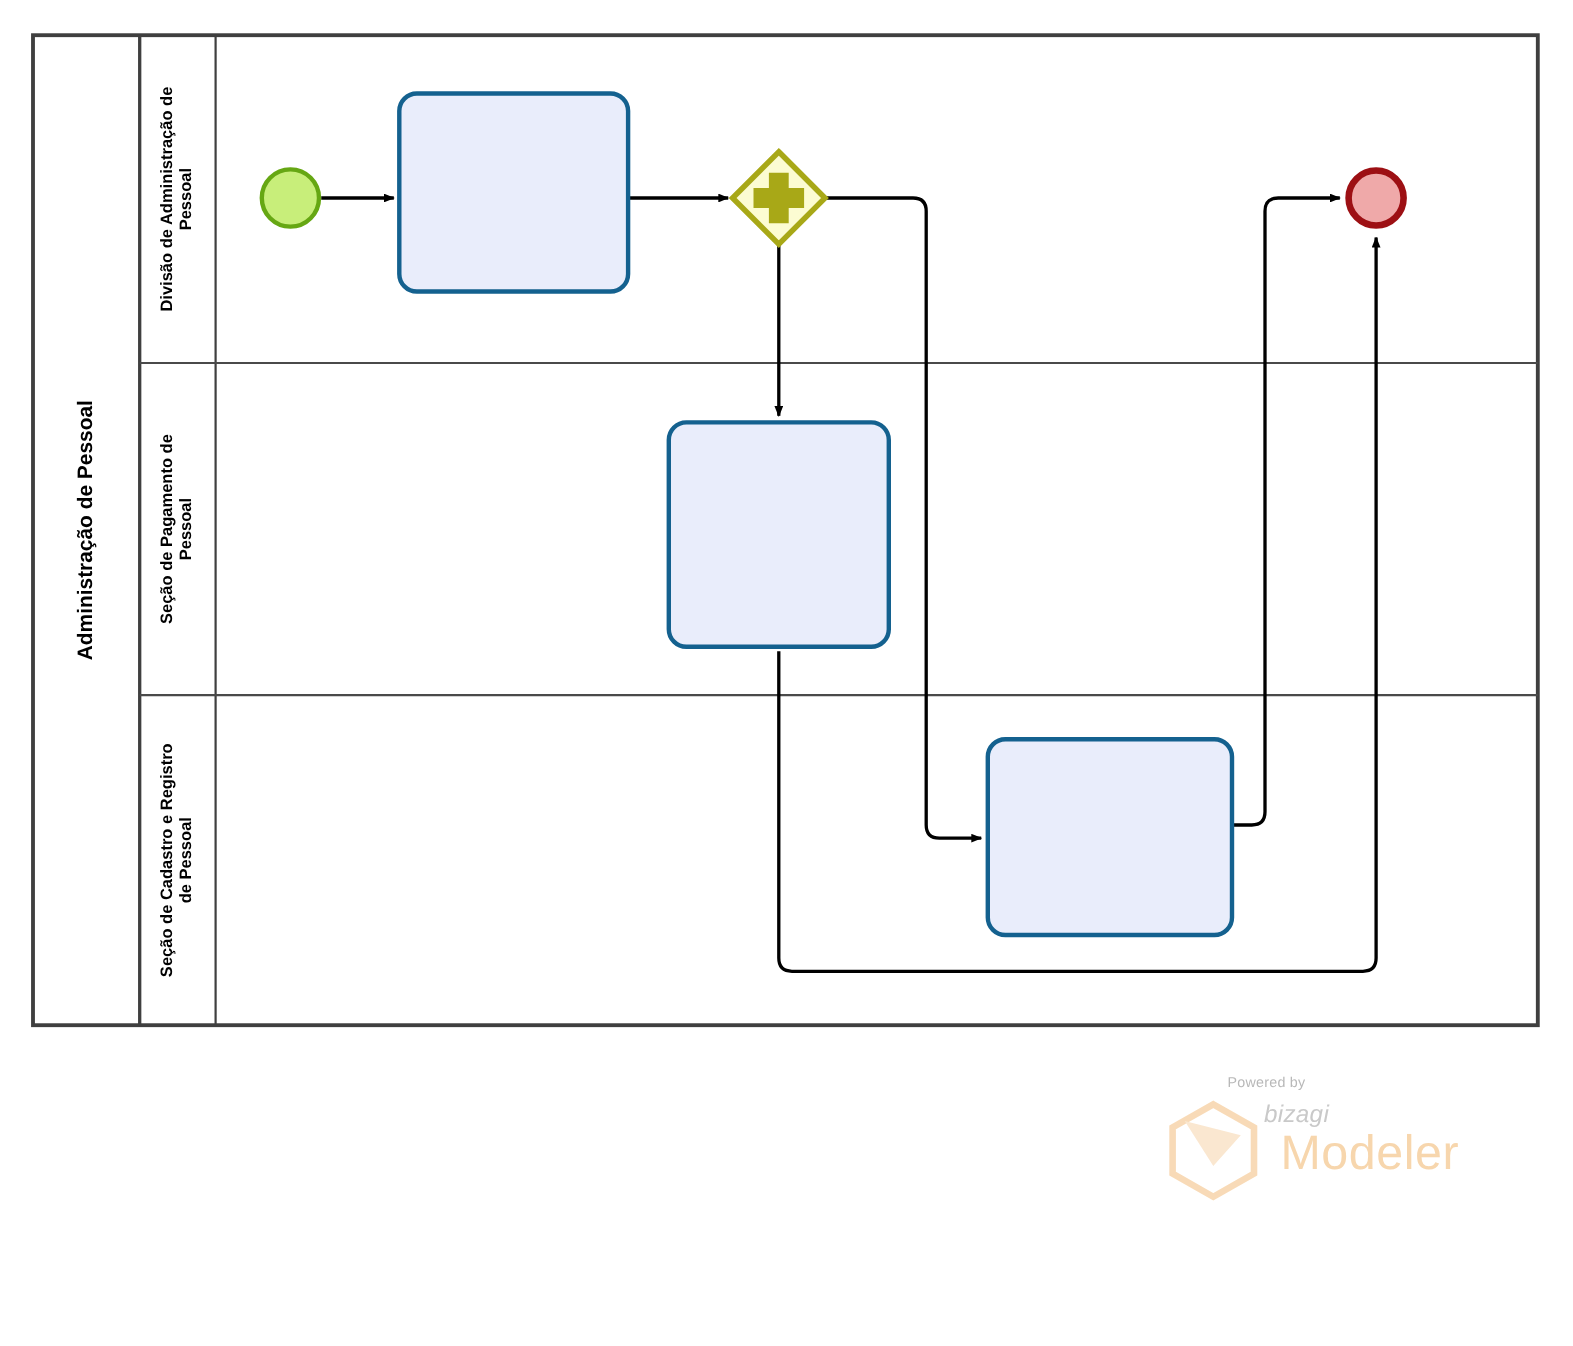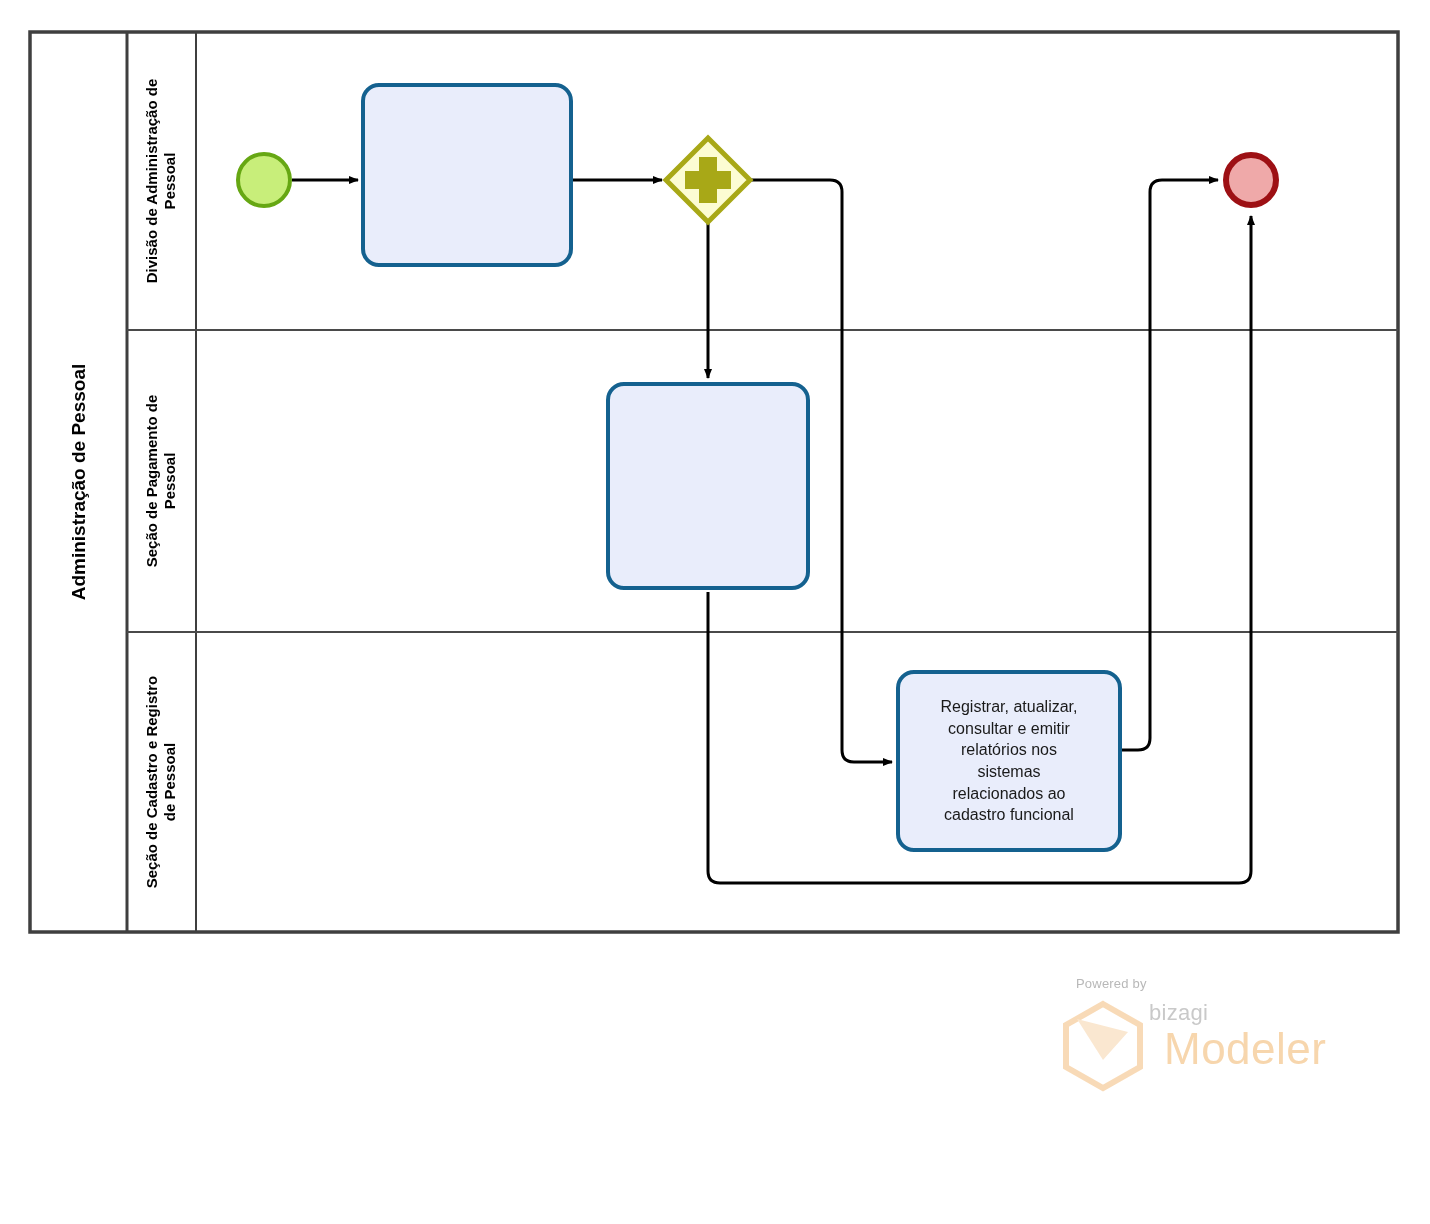--- a/index.html
+++ b/index.html
@@ -65,20 +65,21 @@
     align-items: center;
     justify-content: center;
     pointer-events: none;
   }
   .wm-powered {
     position: absolute;
     font-family: "Liberation Sans", sans-serif;
     font-size: 13px;
     color: #b8b8b8;
     letter-spacing: .2px;
+    margin-left: 40px;
   }
   .wm-bizagi {
     position: absolute;
     font-family: "Liberation Sans", sans-serif;
     font-size: 22px;
     color: #c9c9c9;
     letter-spacing: .3px;
   }
   .wm-modeler {
     position: absolute;
@@ -143,24 +144,18 @@
 
   <div class="pool-label rot" id="pool-name-el" style="width: 420px; height: 40px; left: -131.5px; top: 462px; display: flex; align-items: center; justify-content: center;">Administração de Pessoal</div>
 
   <div class="lane-label rot" id="lane-name-0" style="width: 284px; height: 44px; left: 19px; top: 159px; display: flex; align-items: center; justify-content: center;">Divisão de Administração de
 Pessoal</div>
   <div class="lane-label rot" id="lane-name-1" style="width: 288px; height: 44px; left: 17px; top: 459px; display: flex; align-items: center; justify-content: center;">Seção de Pagamento de
 Pessoal</div>
   <div class="lane-label rot" id="lane-name-2" style="width: 286px; height: 44px; left: 18px; top: 760px; display: flex; align-items: center; justify-content: center;">Seção de Cadastro e Registro
 de Pessoal</div>
 
-  <div class="task-text" id="task-text-2" style="left: 898px; top: 672px; width: 222px; height: 178px;">Registrar, atualizar,
-consultar e emitir
-relatórios nos
-sistemas
-relacionados ao
-cadastro funcional</div>
 
   <div class="wm-powered" style="left:1076px; top:976px;">Powered by</div>
-  <div class="wm-bizagi" style="left:1149px; top:1000px;">bizagi</div>
+  <div class="wm-bizagi" style="left:1149px; top:1000px;font-style:italic;">bizagi</div>
   <div class="wm-modeler" style="left:1147px; top:1024px;">Modeler</div>
 
 </div>
 
 </body></html>

